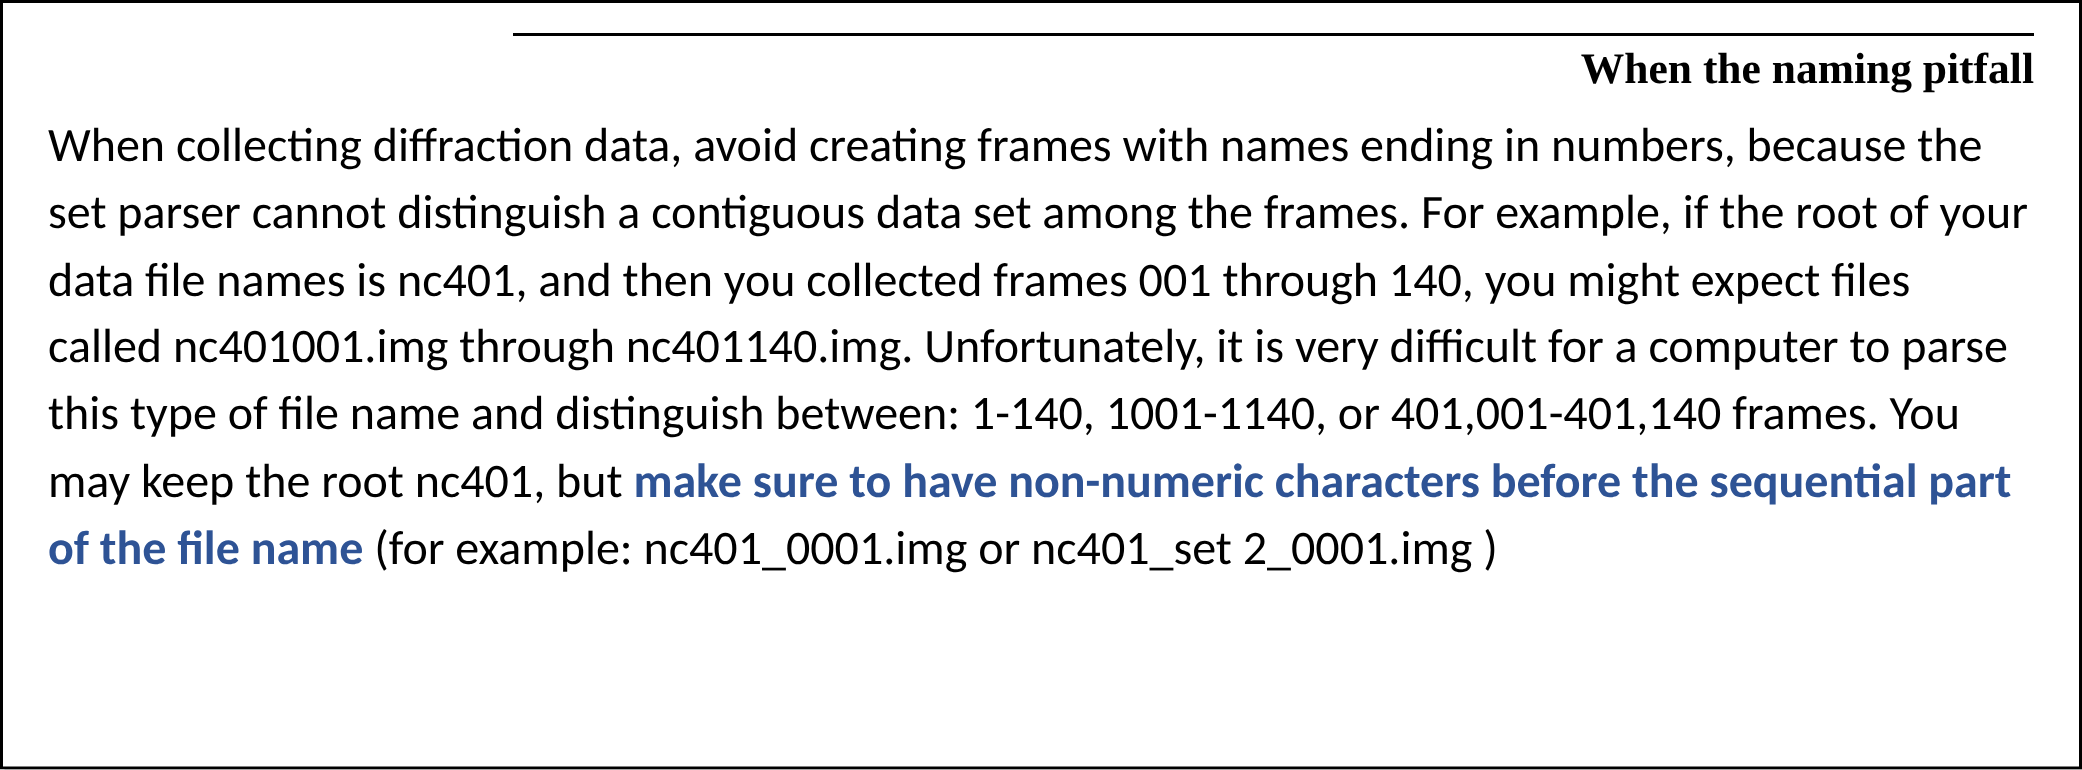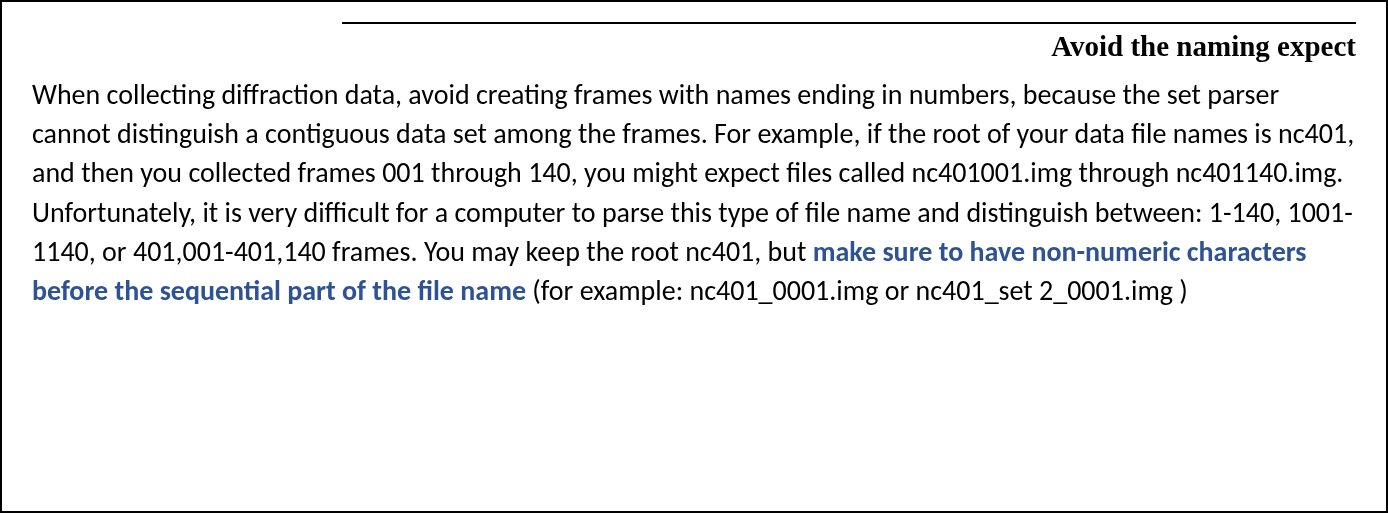--- a/index.html
+++ b/index.html
@@ -28,31 +28,31 @@
     }
     .title {
       font-family: "Times New Roman", Times, serif;
       font-weight: bold;
       font-size: 29px;
       text-align: right;
       color: #000;
       margin-bottom: 12px;
     }
     .body-text {
-      font-size: 28px;
+      font-size: 32px;
       line-height: 1.4;
       color: #000;
     }
     .emphasis {
       color: #2e5395;
       font-weight: bold;
     }
   </style>
 </head>
 <body>
 
 <div class="document-box">
   <div class="header-rule"></div>
-  <div class="title">Avoid the naming expect</div>
+  <div class="title">When the naming pitfall</div>
   <div class="body-text">
     <span>When collecting diffraction data, avoid creating frames with names ending in numbers, because the set parser cannot distinguish a contiguous data set among the frames. For example, if the root of your data file names is nc401, and then you collected frames 001 through 140, you might expect files called nc401001.img through nc401140.img. Unfortunately, it is very difficult for a computer to parse this type of file name and distinguish between: 1-140, 1001-1140, or 401,001-401,140 frames. You may keep the root nc401, but </span><span class="emphasis">make sure to have non-numeric characters before the sequential part of the file name</span><span> (for example: nc401_0001.img or nc401_set 2_0001.img )</span>
   </div>
 </div>
 
 </body></html>

